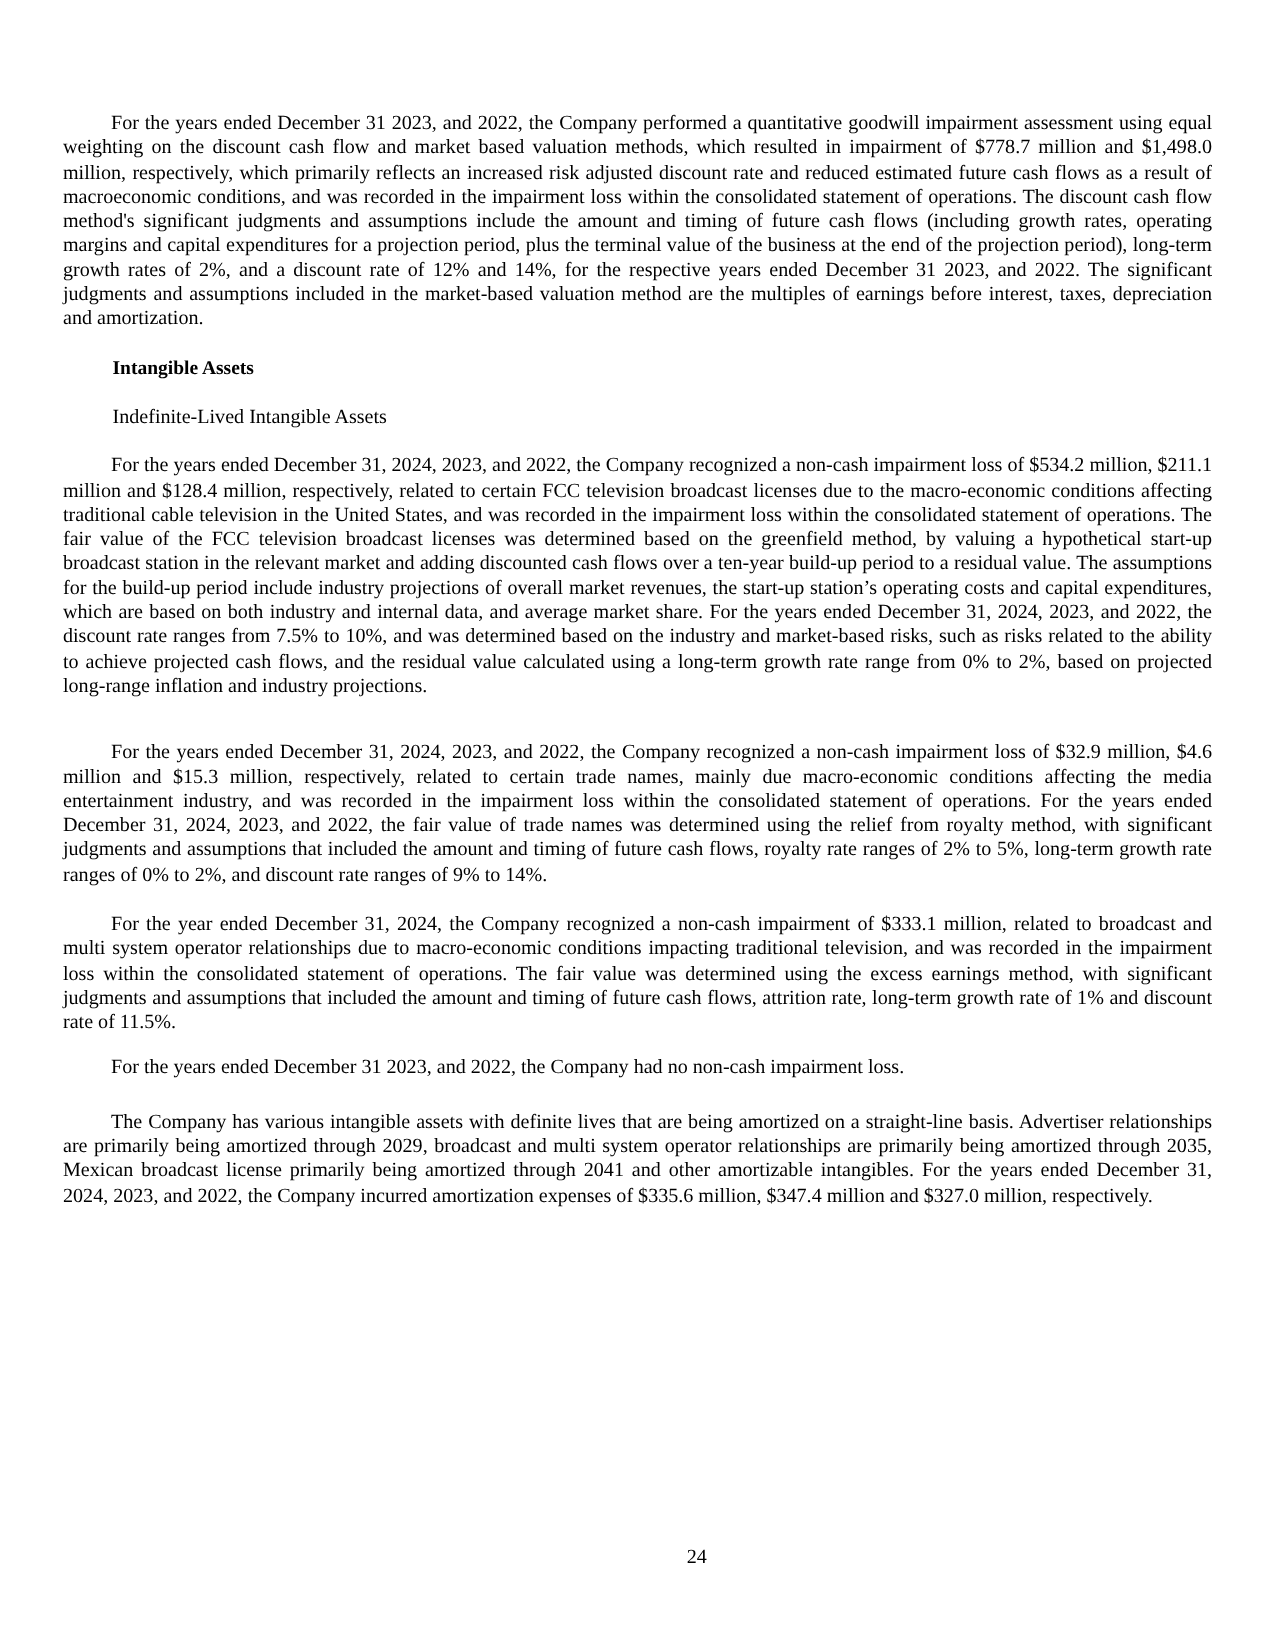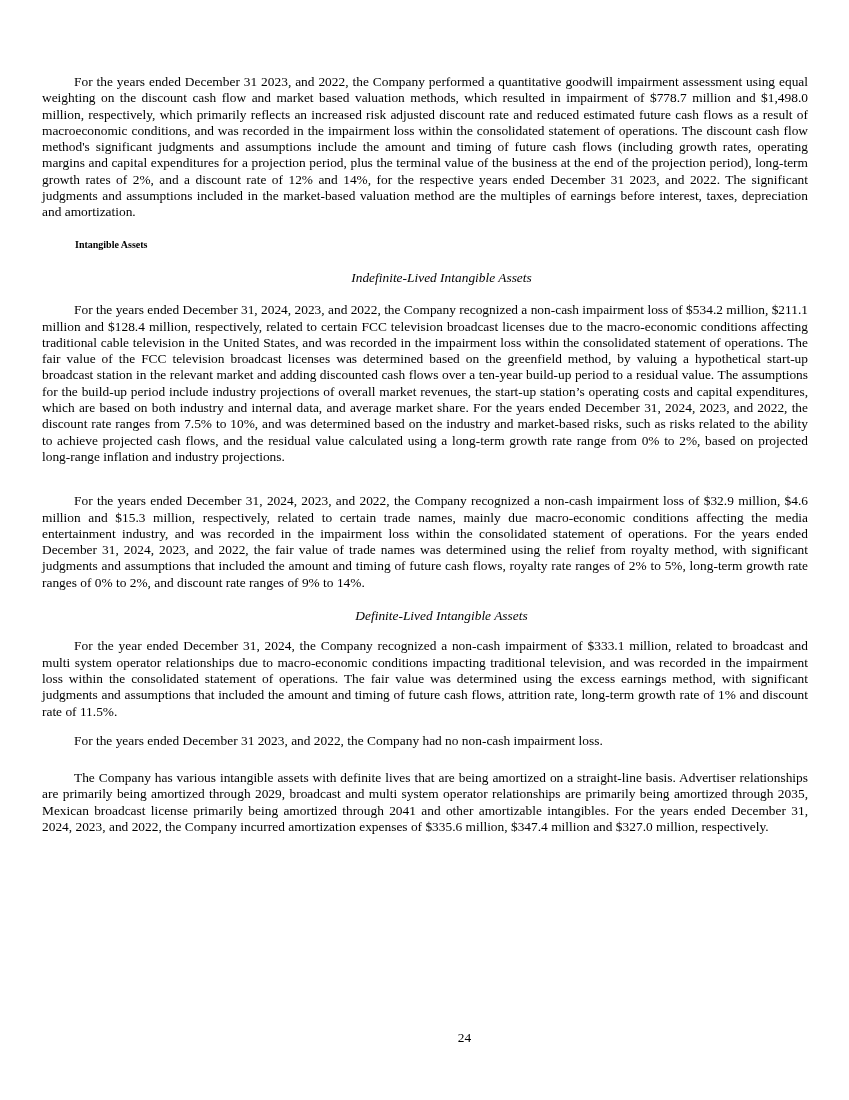--- a/index.html
+++ b/index.html
@@ -22,31 +22,29 @@
     left: 42px;
     width: 766px;
   }
   .para {
     text-align: justify;
     text-indent: 32px;
     margin-bottom: 16px;
   }
   .heading-bold {
     font-weight: bold;
-    font-size: 10px;
+    font-size: 13px;
     padding-left: 33px;
     margin-bottom: 17px;
   }
   .heading-italic {
-    font-style: italic;
     font-weight: normal;
     font-size: 13.4px;
     padding-left: 33px;
     margin-bottom: 16px;
-    text-align: center;
   }
   .mb-md { margin-bottom: 17px; }
   .mb-lg { margin-bottom: 28px; }
   .mb-xl { margin-bottom: 13px; }
   .mb-sm { margin-bottom: 14px; }
   .mb-p5 { margin-bottom: 21px; }
   .page-number {
     position: absolute;
     top: 1030px;
     left: 0;
@@ -65,21 +63,20 @@
     <p class="para">For the years ended December 31 2023, and 2022, the Company performed a quantitative goodwill impairment assessment using equal weighting on the discount cash flow and market based valuation methods, which resulted in impairment of $778.7 million and $1,498.0 million, respectively, which primarily reflects an increased risk adjusted discount rate and reduced estimated future cash flows as a result of macroeconomic conditions, and was recorded in the impairment loss within the consolidated statement of operations. The discount cash flow method's significant judgments and assumptions include the amount and timing of future cash flows (including growth rates, operating margins and capital expenditures for a projection period, plus the terminal value of the business at the end of the projection period), long-term growth rates of 2%, and a discount rate of 12% and 14%, for the respective years ended December 31 2023, and 2022. The significant judgments and assumptions included in the market-based valuation method are the multiples of earnings before interest, taxes, depreciation and amortization.</p>
 
     <h3 class="heading-bold">Intangible Assets</h3>
 
     <h4 class="heading-italic">Indefinite-Lived Intangible Assets</h4>
 
     <p class="para mb-lg">For the years ended December 31, 2024, 2023, and 2022, the Company recognized a non-cash impairment loss of $534.2 million, $211.1 million and $128.4 million, respectively, related to certain FCC television broadcast licenses due to the macro-economic conditions affecting traditional cable television in the United States, and was recorded in the impairment loss within the consolidated statement of operations. The fair value of the FCC television broadcast licenses was determined based on the greenfield method, by valuing a hypothetical start-up broadcast station in the relevant market and adding discounted cash flows over a ten-year build-up period to a residual value. The assumptions for the build-up period include industry projections of overall market revenues, the start-up station’s operating costs and capital expenditures, which are based on both industry and internal data, and average market share. For the years ended December 31, 2024, 2023, and 2022, the discount rate ranges from 7.5% to 10%, and was determined based on the industry and market-based risks, such as risks related to the ability to achieve projected cash flows, and the residual value calculated using a long-term growth rate range from 0% to 2%, based on projected long-range inflation and industry projections.</p>
 
     <p class="para mb-md">For the years ended December 31, 2024, 2023, and 2022, the Company recognized a non-cash impairment loss of $32.9 million, $4.6 million and $15.3 million, respectively, related to certain trade names, mainly due macro-economic conditions affecting the media entertainment industry, and was recorded in the impairment loss within the consolidated statement of operations. For the years ended December 31, 2024, 2023, and 2022, the fair value of trade names was determined using the relief from royalty method, with significant judgments and assumptions that included the amount and timing of future cash flows, royalty rate ranges of 2% to 5%, long-term growth rate ranges of 0% to 2%, and discount rate ranges of 9% to 14%.</p>
 
-    <h4 class="heading-italic mb-sm">Definite-Lived Intangible Assets</h4>
 
     <p class="para mb-xl">For the year ended December 31, 2024, the Company recognized a non-cash impairment of $333.1 million, related to broadcast and multi system operator relationships due to macro-economic conditions impacting traditional television, and was recorded in the impairment loss within the consolidated statement of operations. The fair value was determined using the excess earnings method, with significant judgments and assumptions that included the amount and timing of future cash flows, attrition rate, long-term growth rate of 1% and discount rate of 11.5%.</p>
 
     <p class="para mb-p5">For the years ended December 31 2023, and 2022, the Company had no non-cash impairment loss.</p>
 
     <p class="para">The Company has various intangible assets with definite lives that are being amortized on a straight-line basis. Advertiser relationships are primarily being amortized through 2029, broadcast and multi system operator relationships are primarily being amortized through 2035, Mexican broadcast license primarily being amortized through 2041 and other amortizable intangibles. For the years ended December 31, 2024, 2023, and 2022, the Company incurred amortization expenses of $335.6 million, $347.4 million and $327.0 million, respectively.</p>
 
   </div>
 
   <div class="page-number">24</div>

